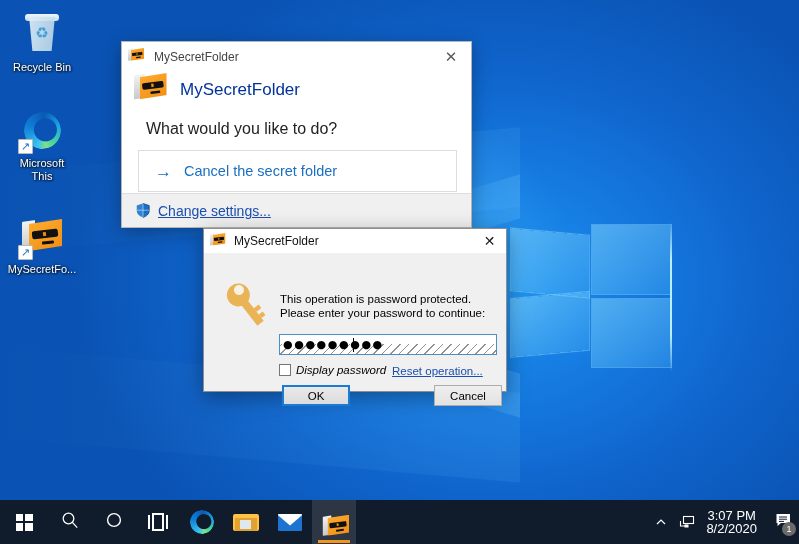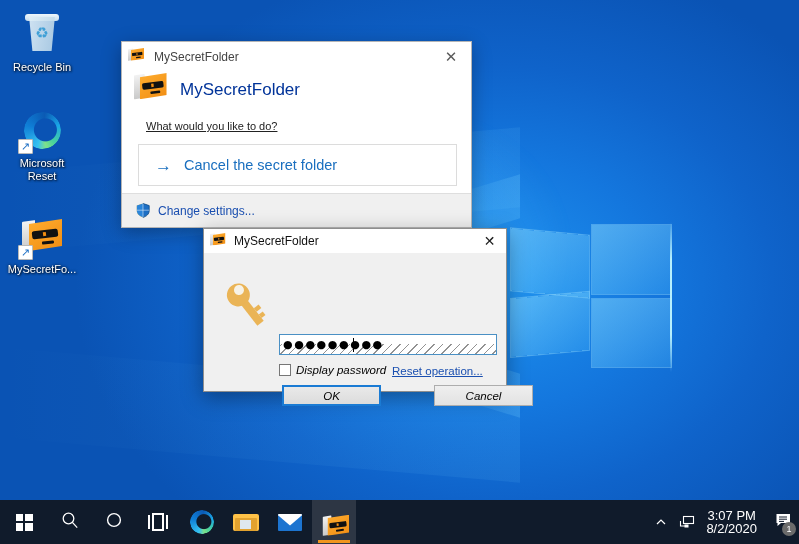--- a/index.html
+++ b/index.html
@@ -149,41 +149,41 @@
   }
   .mw-title-icon { width:16px; height:16px; margin-left:9px; margin-right:7px; position:relative; flex:0 0 auto;}
   .mw-title-text { color:#444; font-size:12px; }
   .mw-close {
     margin-left:auto; width:40px; height:29px; display:flex; align-items:center; justify-content:center;
     color:#5a5a5a; font-size:15px; cursor:default;
   }
   .mw-header { display:flex; align-items:center; padding: 2px 0 0 14px; }
   .mw-header-icon { width:32px; height:32px; position:relative; margin-right:12px; flex:0 0 auto;}
   .mw-header-title { color:#003399; font-size:17px; }
-  .mw-question { color:#222; font-size:11px; padding: 14px 0 0 24px; text-decoration: underline; }
+  .mw-question { color:#222; font-size:16px; padding: 14px 0 0 24px; }
   .mw-task {
     margin: 12px 14px 0 16px;
     height: 42px;
     border: 1px solid #dcdcdc;
     display:flex; align-items:center;
     background:#fff;
     cursor: default;
   }
   .mw-task .arrow { color:#1a6fbf; font-size:17px; margin: 0 12px 0 16px; line-height:1; }
   .mw-task .label { color:#1a6fbf; font-size:14.5px; }
   .mw-footer {
     position:absolute; left:0; right:0; bottom:0; height:34px;
     background:#f0f0f0; border-top:1px solid #dedede;
     display:flex; align-items:center; padding-left:14px;
   }
   .uac-shield {
     width:14px; height:15px; margin-right:8px; position:relative; flex:0 0 auto;
   }
   .mw-footer .link {
-    color:#1a4fb0; font-size:12px; cursor:default;
+    color:#1a4fb0; font-size:14px; text-decoration:underline; cursor:default;
   }
 
   
   #pw-dialog {
     position:absolute;
     left:203px; top:228px;
     width:304px; height:164px;
     background:#f0f0f0;
     border:1px solid #8e8e8e;
     box-shadow: 0 6px 20px rgba(0,0,0,0.35);
@@ -227,27 +227,26 @@
   .chk-row { position:absolute; left:75px; top:110px; display:flex; align-items:center; }
   .chk-box {
     width:12px; height:12px; background:#fff; border:1px solid #767676; margin-right:5px;
   }
   .chk-label { font-size:11.5px; color:#000;font-style:italic; }
   .reset-link {
     position:absolute; left:188px; top:111px;
     color:#1a4fb0; font-size:11.5px; text-decoration:underline; cursor:default;
   }
   .btn {
-    position:absolute; top:131px; width:99px; height:21px;
+    position:absolute; top:131px; width:68px; height:21px;
     background: linear-gradient(180deg,#efefef,#e2e2e2);
     border:1px solid #adadad;
     font-size:11.5px; color:#000;
     display:flex; align-items:center; justify-content:center;
     cursor:default;
-    font-style:italic;
   }
   .btn.primary {
     left:78px;
     border:2px solid #1a7bd4;
     background: linear-gradient(180deg,#e9e9e9,#dcdcdc);
   }
   .btn.secondary { left:230px; }
 
   
   #taskbar {
@@ -334,21 +333,21 @@
     </span>
     <span class="cap">Recycle Bin</span>
   </div>
 
   <div class="desk-icon" style="left:2px; top:106px;">
     <span class="glyph">
       <span class="edge-ring"></span>
       <span class="shortcut-arrow">↗</span>
     </span>
     <span class="cap">Microsoft</span>
-    <span class="cap">Reset</span>
+    <span class="cap">This</span>
   </div>
 
   <div class="desk-icon" style="left:2px; top:212px;">
     <span class="glyph">
       <span class="msf">
         <span class="msf-back"></span>
         <span class="msf-front"></span>
         <span class="msf-glass"></span>
         <span class="msf-mouth"></span>
       </span>
@@ -428,20 +427,24 @@
           <g transform="rotate(-38 25 29)">
             <circle cx="25" cy="15" r="11.5" fill="#eab456"></circle>
             <circle cx="28.5" cy="11.5" r="5" fill="#f7f2e6"></circle>
             <rect x="21" y="25" width="8" height="26" fill="#eab456"></rect>
             <rect x="29" y="35" width="6" height="4.5" fill="#eab456"></rect>
             <rect x="29" y="43" width="5" height="4.5" fill="#eab456"></rect>
           </g>
         </svg>
       </span>
 
+      <div class="dlg-msg">
+        <div>This operation is password protected.</div>
+        <div>Please enter your password to continue:</div>
+      </div>
 
       <div id="pw-input-wrap">
         <span class="hatch"></span>
         <span class="dotrow">●●●●●●●●●</span>
         <span class="caret"></span>
       </div>
 
       <div class="chk-row">
         <span class="chk-box"></span>
         <span class="chk-label">Display password</span>

